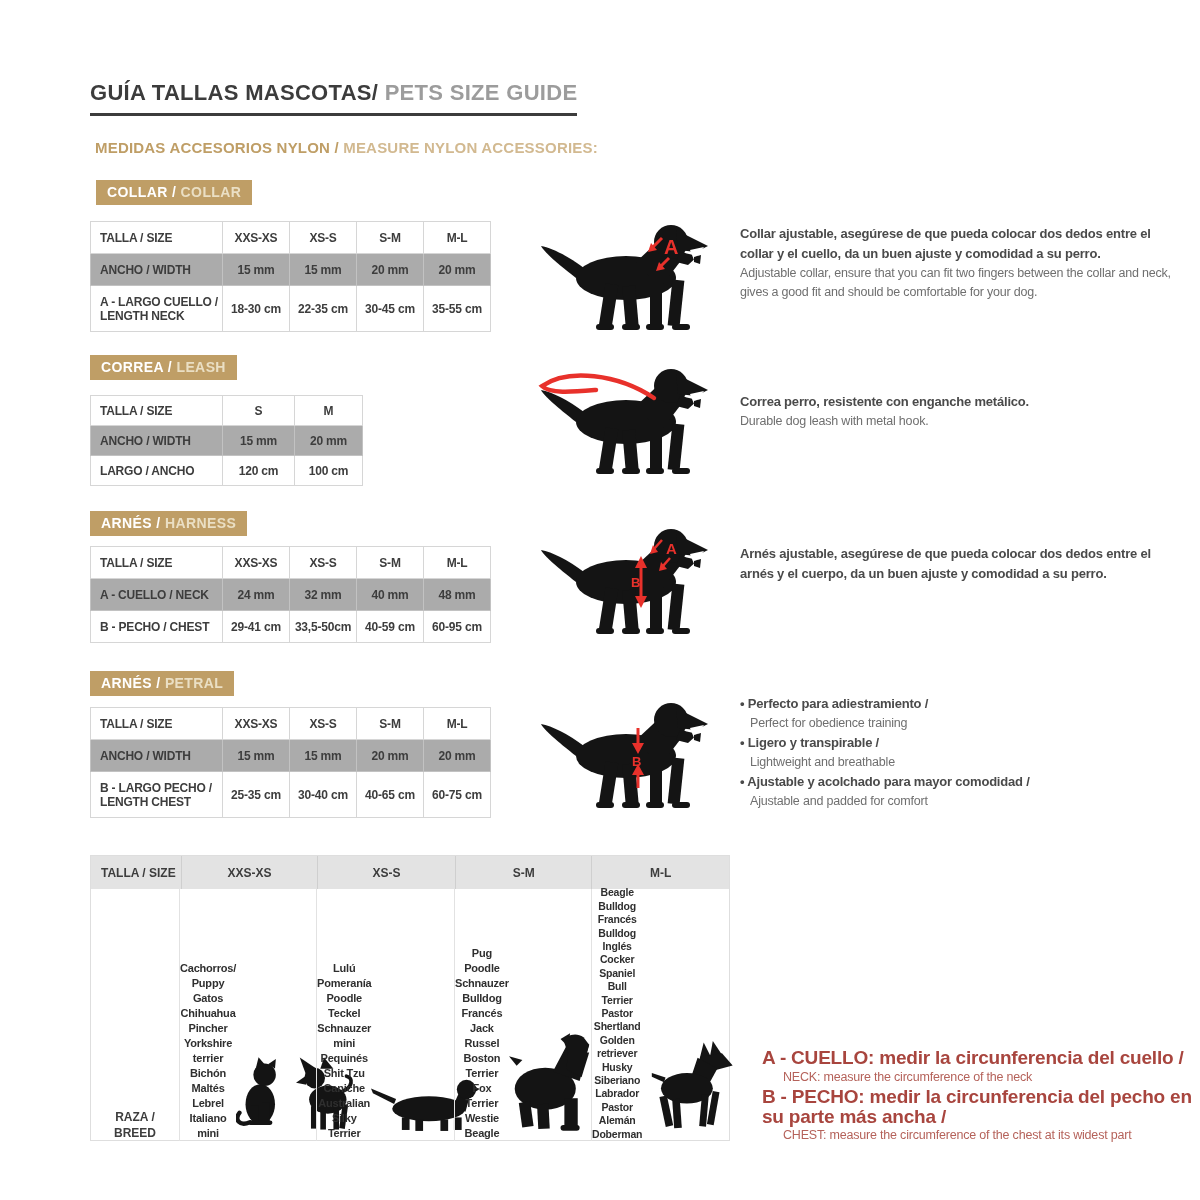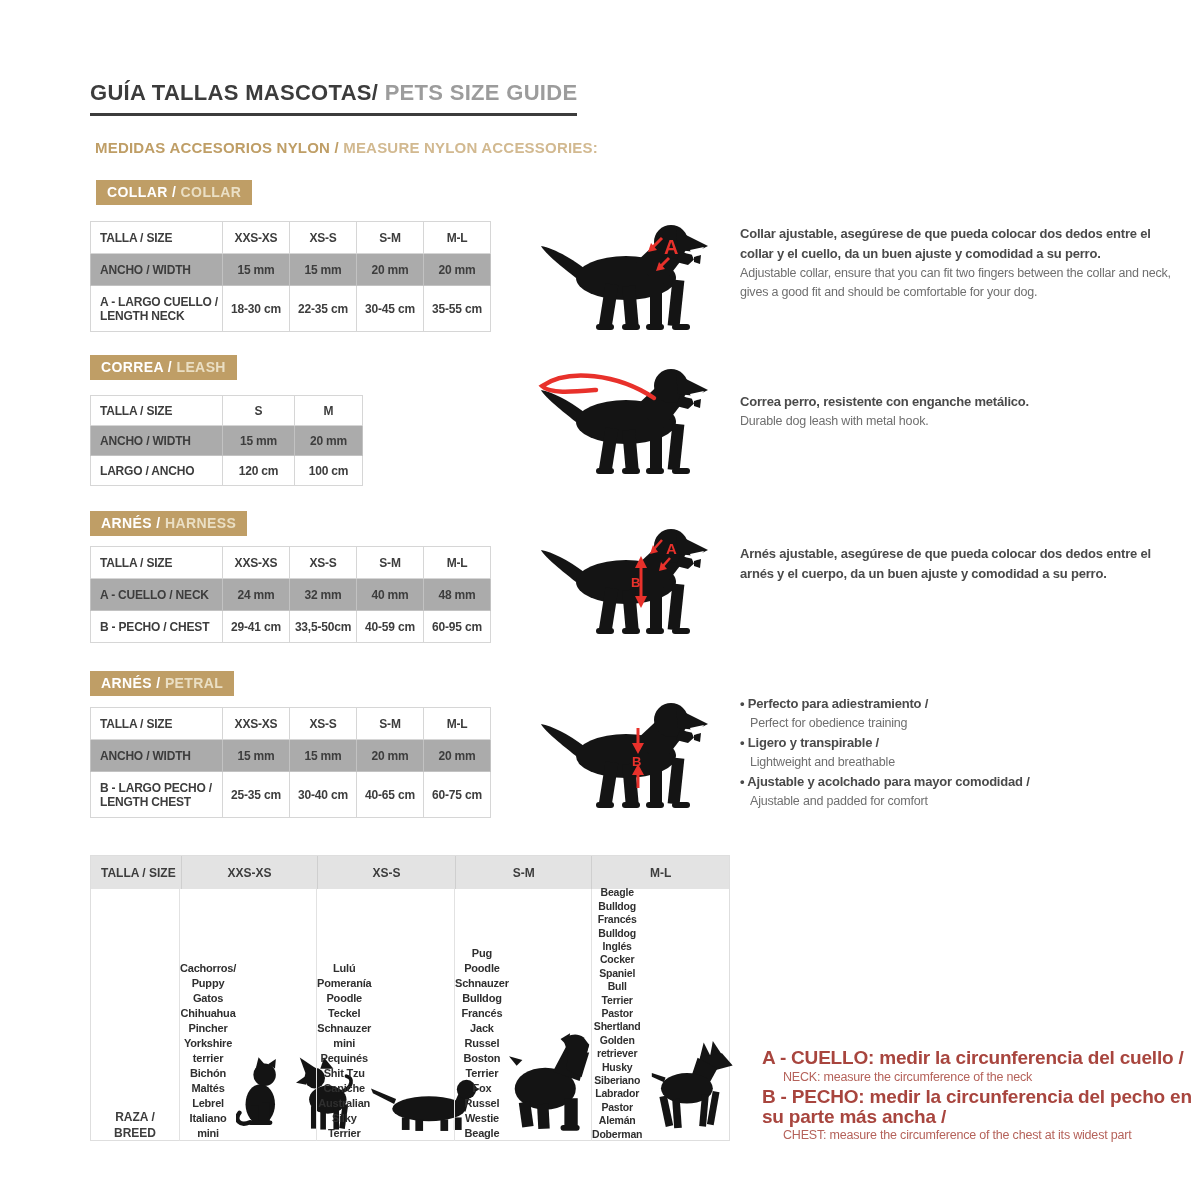--- a/index.html
+++ b/index.html
@@ -387,21 +387,21 @@
       </div>
 
       <div class="bb" style="width:137px">
         <div class="list">
           <span>Pug</span>
             <span>Poodle</span>
           <span>Schnauzer</span>
             <span>Bulldog Francés</span>
           <span>Jack Russel</span>
             <span>Boston Terrier</span>
-          <span>Fox Russel</span>
+          <span>Fox Terrier</span>
             <span>Westie</span>
           <span>Beagle</span>
         </div>
         <div class="sil">
           <span>
             <svg width="84" height="98" viewBox="0 0 88 102">
               <g fill="#141414">
                 <polygon points="8,34 0,24 14,28"></polygon>
                 <ellipse cx="38" cy="58" rx="32" ry="22"></ellipse>
                 <polygon points="46,40 64,6 84,12 74,50"></polygon>

